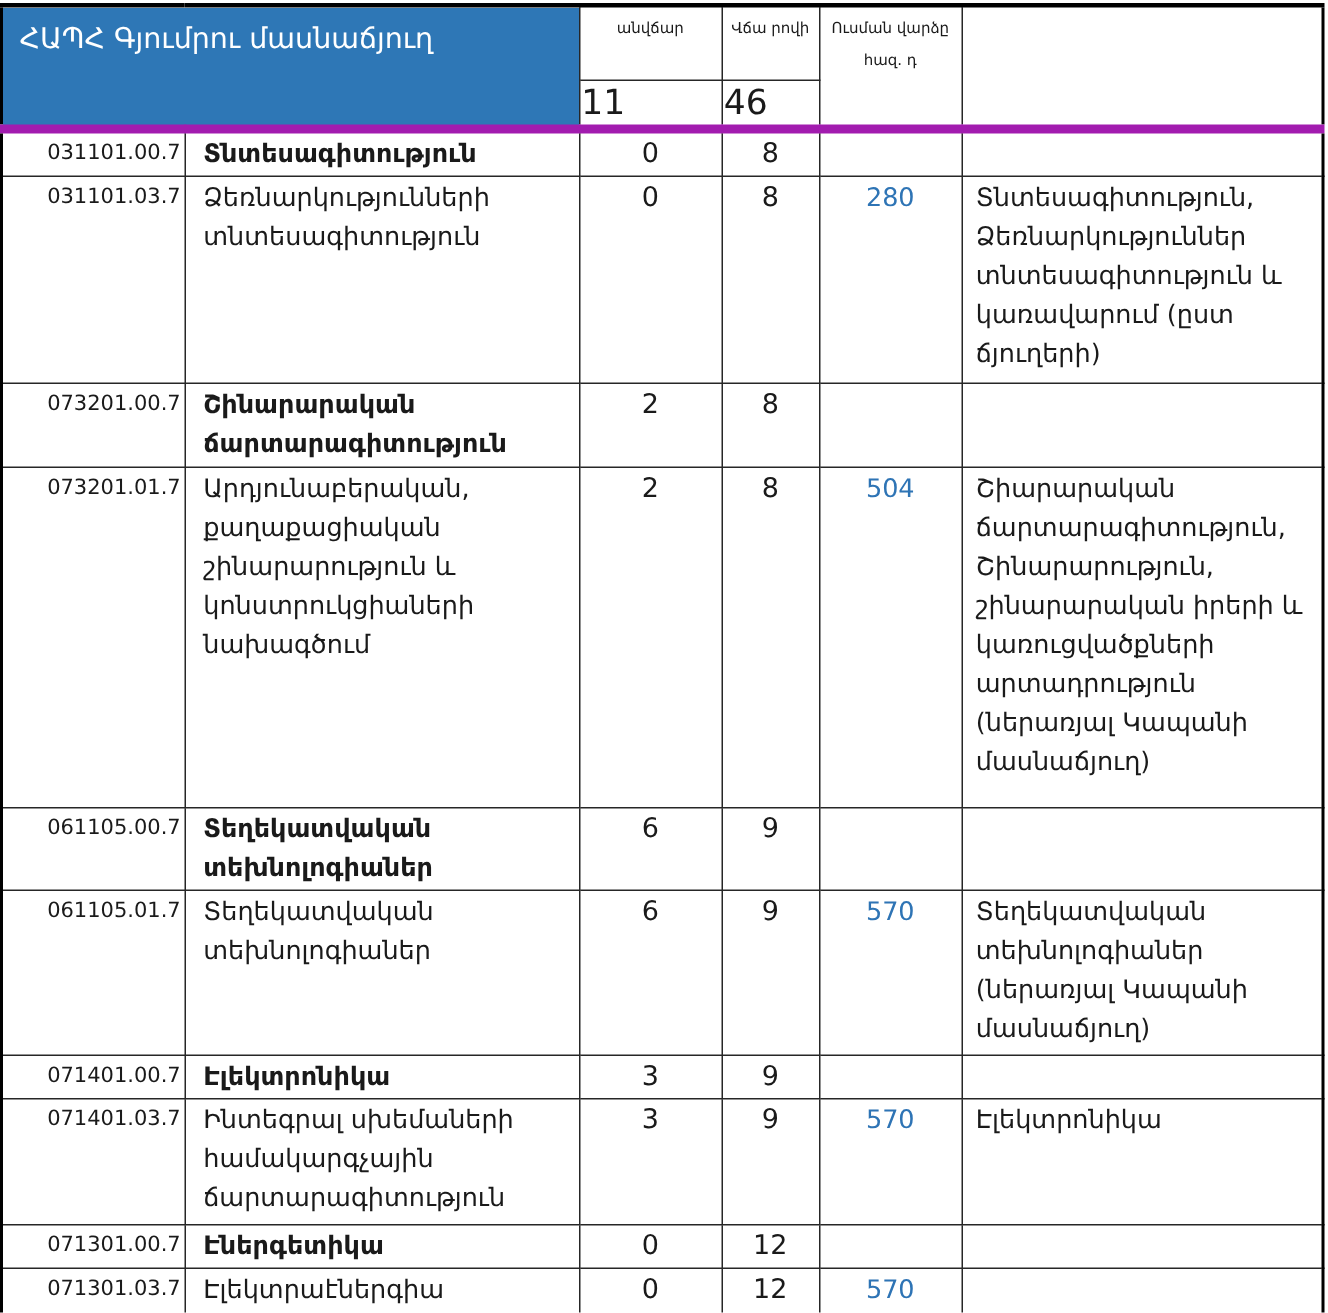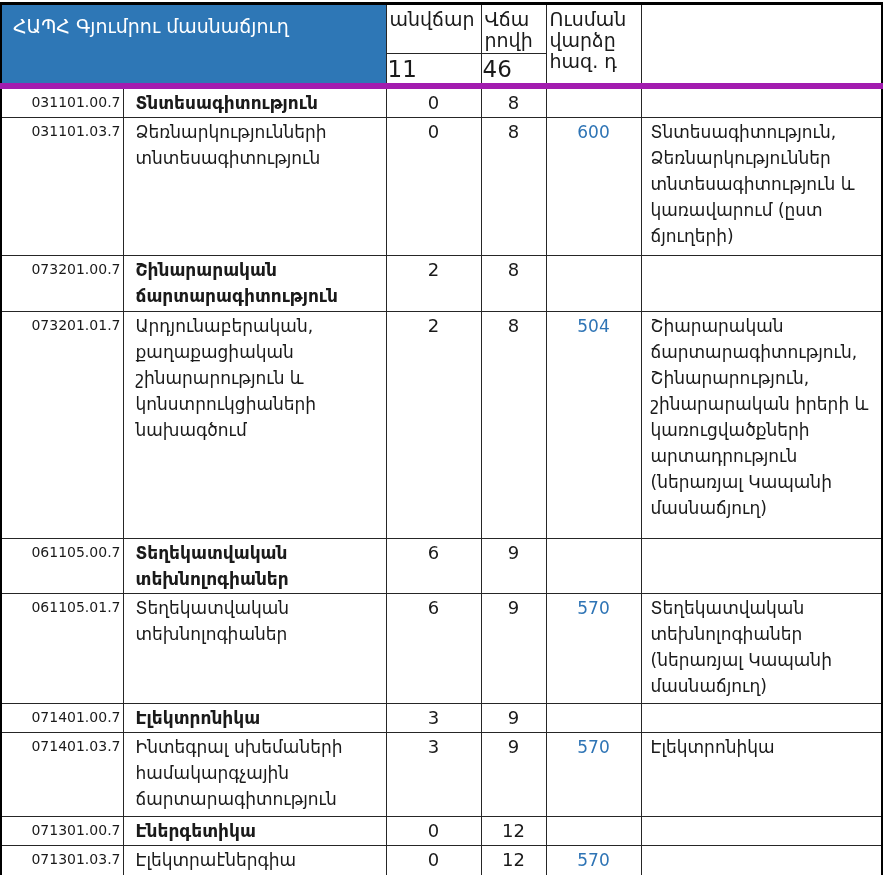--- a/index.html
+++ b/index.html
@@ -39,23 +39,23 @@
 
   th.corner {
     background: var(--header-bg, #2e77b6);
     color: var(--header-text, #ffffff);
     text-align: left;
     font-size: 19px;
     padding: 9px 8px 0 11px;
     line-height: 24px;
   }
   th.colhead {
-    font-size: 19px;
+    font-size: 10px;
     line-height: 21px;
-    text-align: left;
+    text-align: center;
     padding: 4px 3px 0 3px;
   }
   th.total {
     font-size: 23px;
     text-align: left;
     padding-top: 2px;
   }
   th.empty-head { background: #ffffff; }
 
   tbody tr:nth-child(1)  { height: 26px; }
@@ -128,21 +128,21 @@
     <td class="num">0</td>
     <td class="num">8</td>
     <td class="num tuition"></td>
     <td class="notes"></td>
   </tr>
         <tr>
     <td class="code">031101.03.7</td>
     <td class="name">Ձեռնարկությունների տնտեսագիտություն</td>
     <td class="num">0</td>
     <td class="num">8</td>
-    <td class="num tuition">600</td>
+    <td class="num tuition">280</td>
     <td class="notes">Տնտեսագիտություն, Ձեռնարկություններ տնտեսագիտություն և  կառավարում (ըստ ճյուղերի)</td>
   </tr>
         <tr class="category">
     <td class="code">073201.00.7</td>
     <td class="name">Շինարարական ճարտարագիտություն</td>
     <td class="num">2</td>
     <td class="num">8</td>
     <td class="num tuition"></td>
     <td class="notes"></td>
   </tr>

